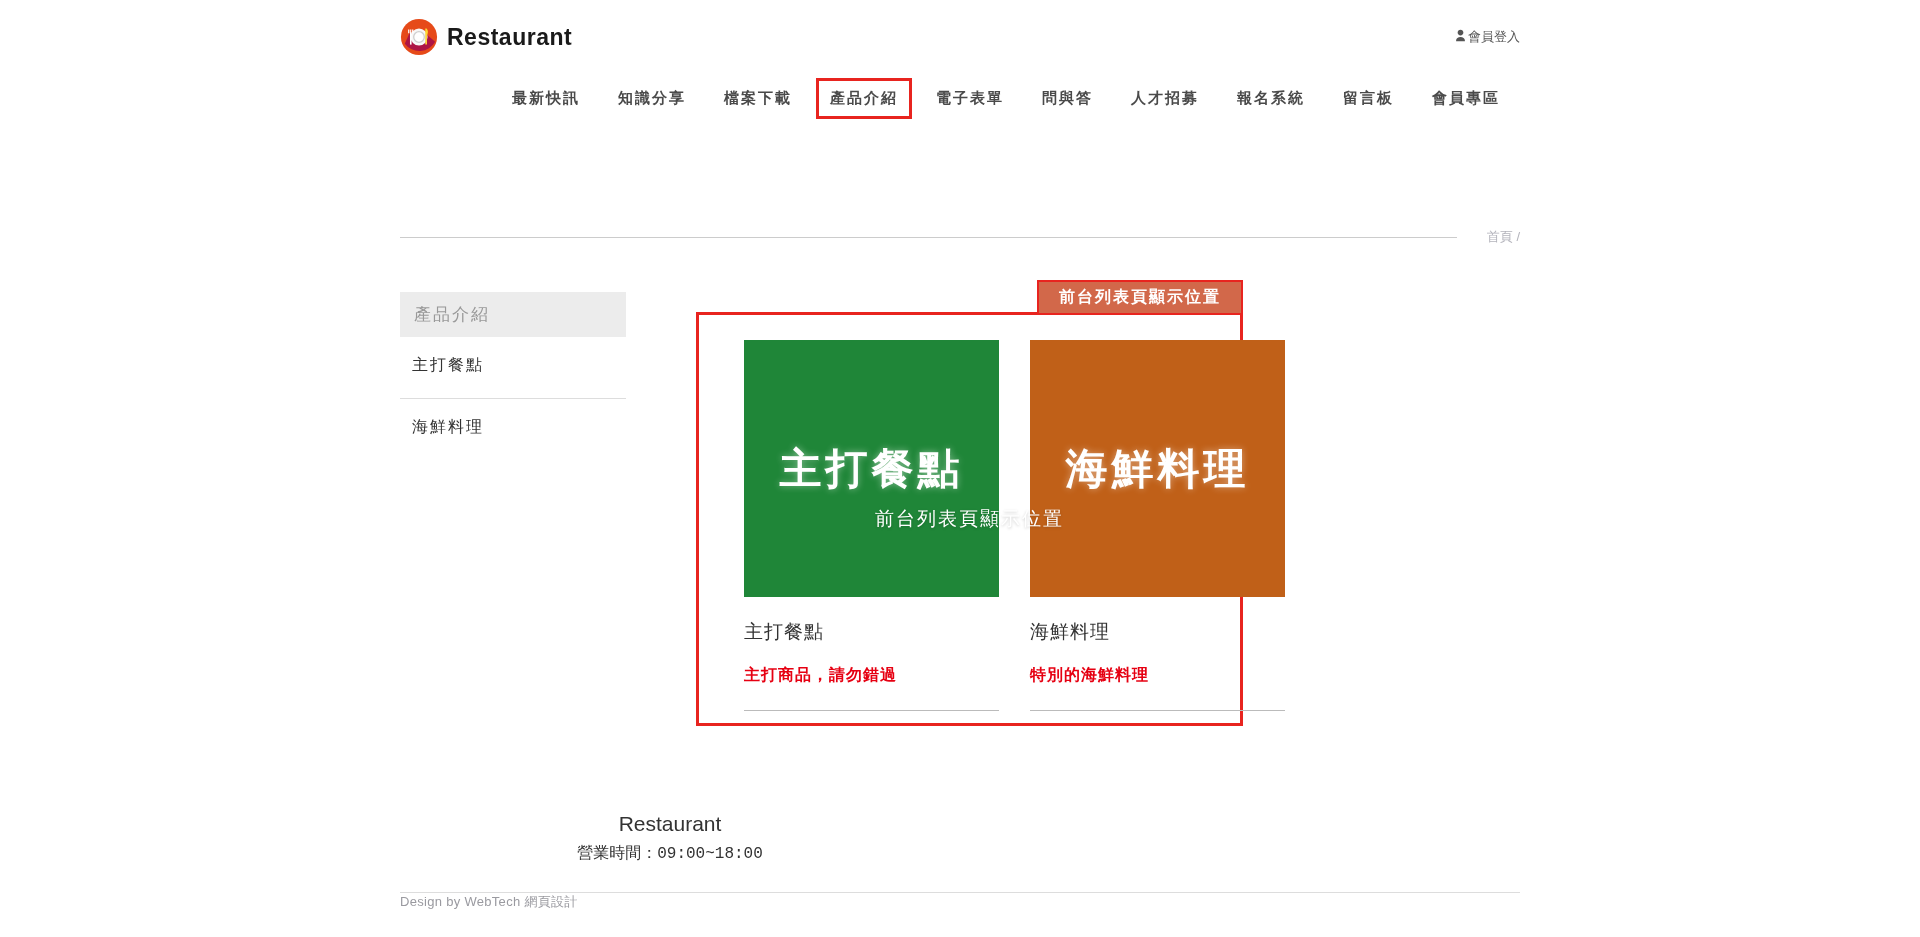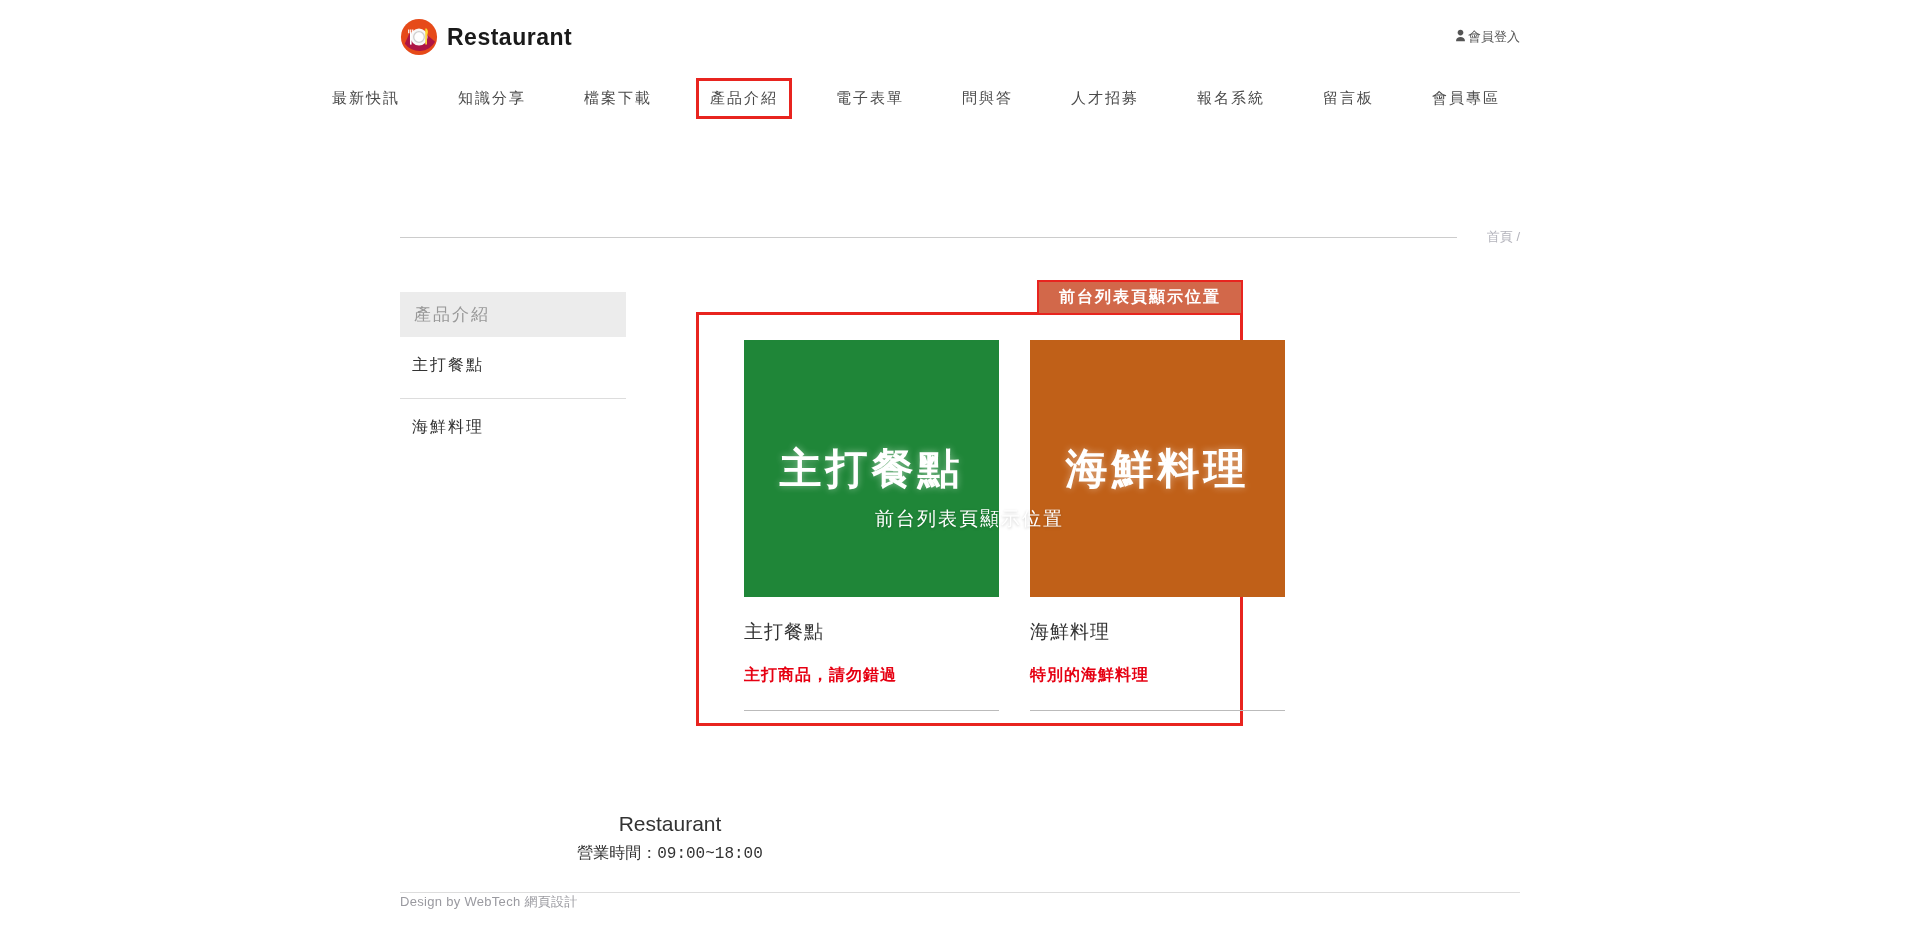--- a/index.html
+++ b/index.html
@@ -13,21 +13,21 @@
     font-family:"Liberation Sans","DejaVu Sans",sans-serif;color:#333;
   }
   .container{width:1120px;margin:0 auto;}
 
   
   .header-top{display:flex;justify-content:space-between;align-items:center;padding-top:14px;height:60px;}
   .brand{display:flex;align-items:center;gap:9px;cursor:pointer;}
   .brand-text{font-size:23px;font-weight:bold;color:#1a1a1a;letter-spacing:.5px;}
   .logo-icon{width:38px;height:38px;display:block;}
   .member-login{display:flex;align-items:center;gap:0;font-size:13px;color:#555;cursor:pointer;justify-content:center;}
-  .nav-row{margin-top:18px;display:flex;justify-content:flex-end;align-items:center;gap:58px;padding-right:20px;height:40px;}
+  .nav-row{margin-top:18px;display:flex;justify-content:flex-end;align-items:center;gap:38px;padding-right:20px;height:40px;font-weight:bold;}
   .nav-item{font-size:15px;color:#4a4a4a;letter-spacing:2px;cursor:pointer;text-decoration:none;white-space:nowrap;}
   .nav-item.active{border:3px solid var(--red);padding:8px 11px;margin:-11px -14px;}
 
   
   .breadcrumb-row{margin-top:110px;display:flex;align-items:center;}
   .breadcrumb-line{flex:1;height:1px;background:#ccc;}
   .breadcrumb{margin-left:30px;font-size:13px;color:#b3b3bb;white-space:nowrap;}
   .breadcrumb a{color:#b3b3bb;text-decoration:none;cursor:pointer;}
 
   

